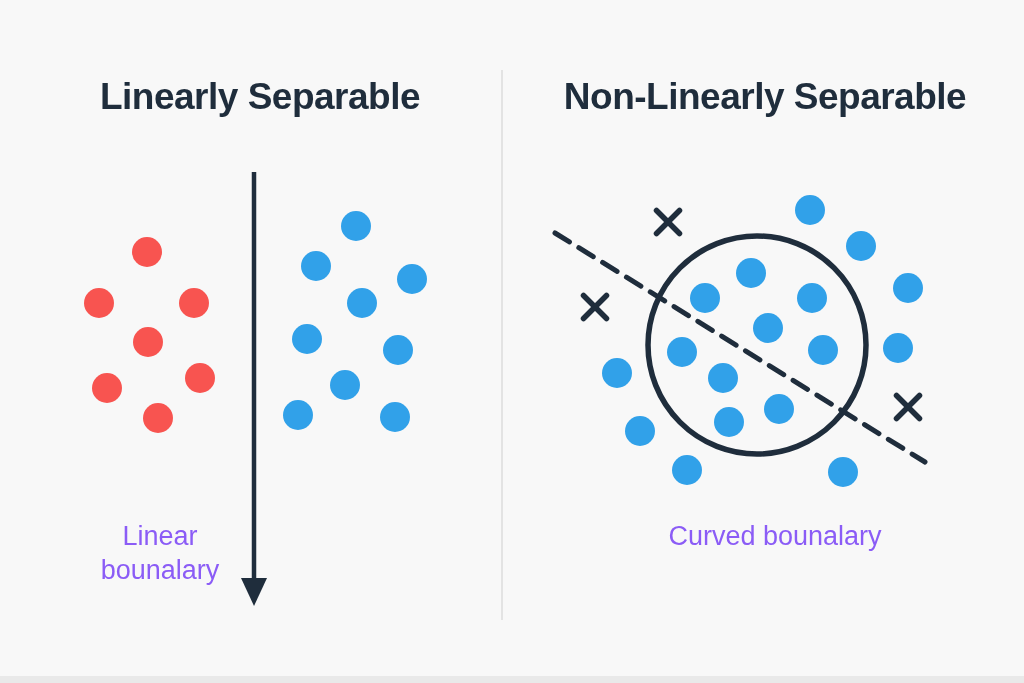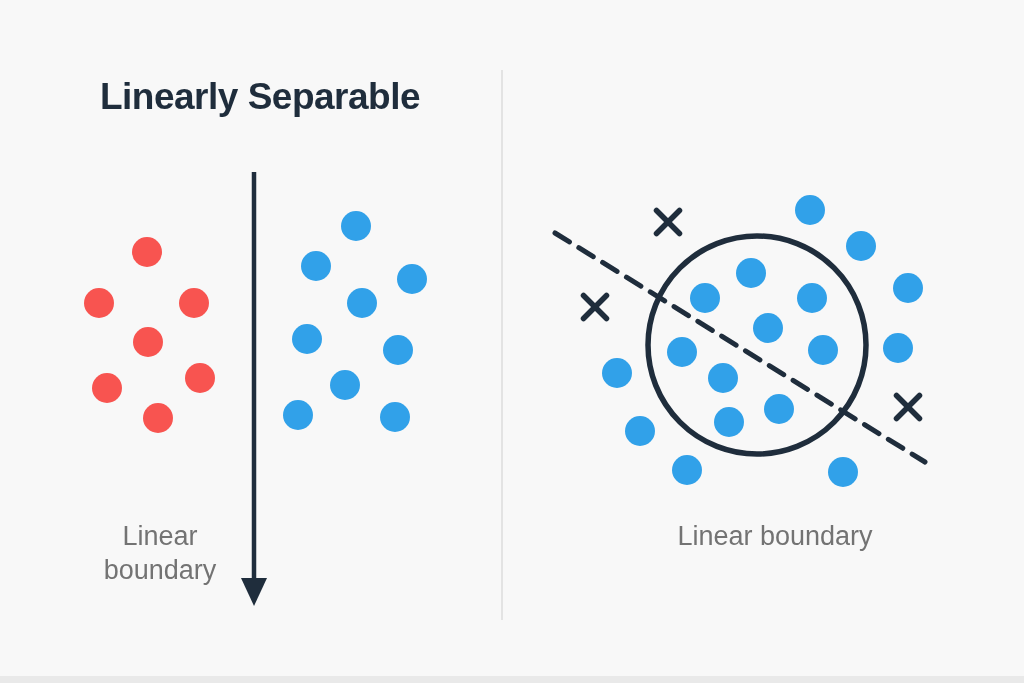--- a/index.html
+++ b/index.html
@@ -26,21 +26,21 @@
     background:#e3e3e3;
   }
   .caption{
     position:absolute;
     transform:translateX(-50%);
     font-size:27px;
     font-weight:500;
     line-height:34px;
     text-align:center;
     white-space:nowrap;
-    color:#737373;
+    color:#8b5cf6;
   }
   .caption span{display:block;}
   #diagram-svg{position:absolute;left:0;top:0;}
 </style>
 </head>
 <body>
 
 <div class="canvas" style="background: rgb(248, 248, 248);">
 
   <svg id="diagram-svg" width="1024" height="683" viewBox="0 0 1024 683">
@@ -84,26 +84,27 @@
       <line x1="656.5" y1="210.5" x2="679.5" y2="233.5" stroke="#1f2d3c" stroke-width="5.5" stroke-linecap="round"></line>
       <line x1="656.5" y1="233.5" x2="679.5" y2="210.5" stroke="#1f2d3c" stroke-width="5.5" stroke-linecap="round"></line>
       <line x1="583.5" y1="295.5" x2="606.5" y2="318.5" stroke="#1f2d3c" stroke-width="5.5" stroke-linecap="round"></line>
       <line x1="583.5" y1="318.5" x2="606.5" y2="295.5" stroke="#1f2d3c" stroke-width="5.5" stroke-linecap="round"></line>
       <line x1="896.5" y1="395.5" x2="919.5" y2="418.5" stroke="#1f2d3c" stroke-width="5.5" stroke-linecap="round"></line>
       <line x1="896.5" y1="418.5" x2="919.5" y2="395.5" stroke="#1f2d3c" stroke-width="5.5" stroke-linecap="round"></line>
     </svg>
 
   <div class="panel-title" style="left: 260px; top: 76px;">Linearly Separable</div>
 
+  <div class="panel-title" style="left: 765px; top: 76px;">Non-Linearly Separable</div>
 
   <div class="divider" style="left: 501px; top: 70px; height: 550px; width: 2px; background: rgb(227, 227, 227);"></div>
 
   <div class="caption" style="left: 160px; top: 519px;">
     <span>Linear</span>
-    <span>boundary</span>
+    <span>bounalary</span>
   </div>
 
 
   <div class="caption" style="left: 775px; top: 519px;">
-    <span>Linear boundary</span>
+    <span>Curved bounalary</span>
   </div>
 
 </div>
 
 </body></html>

